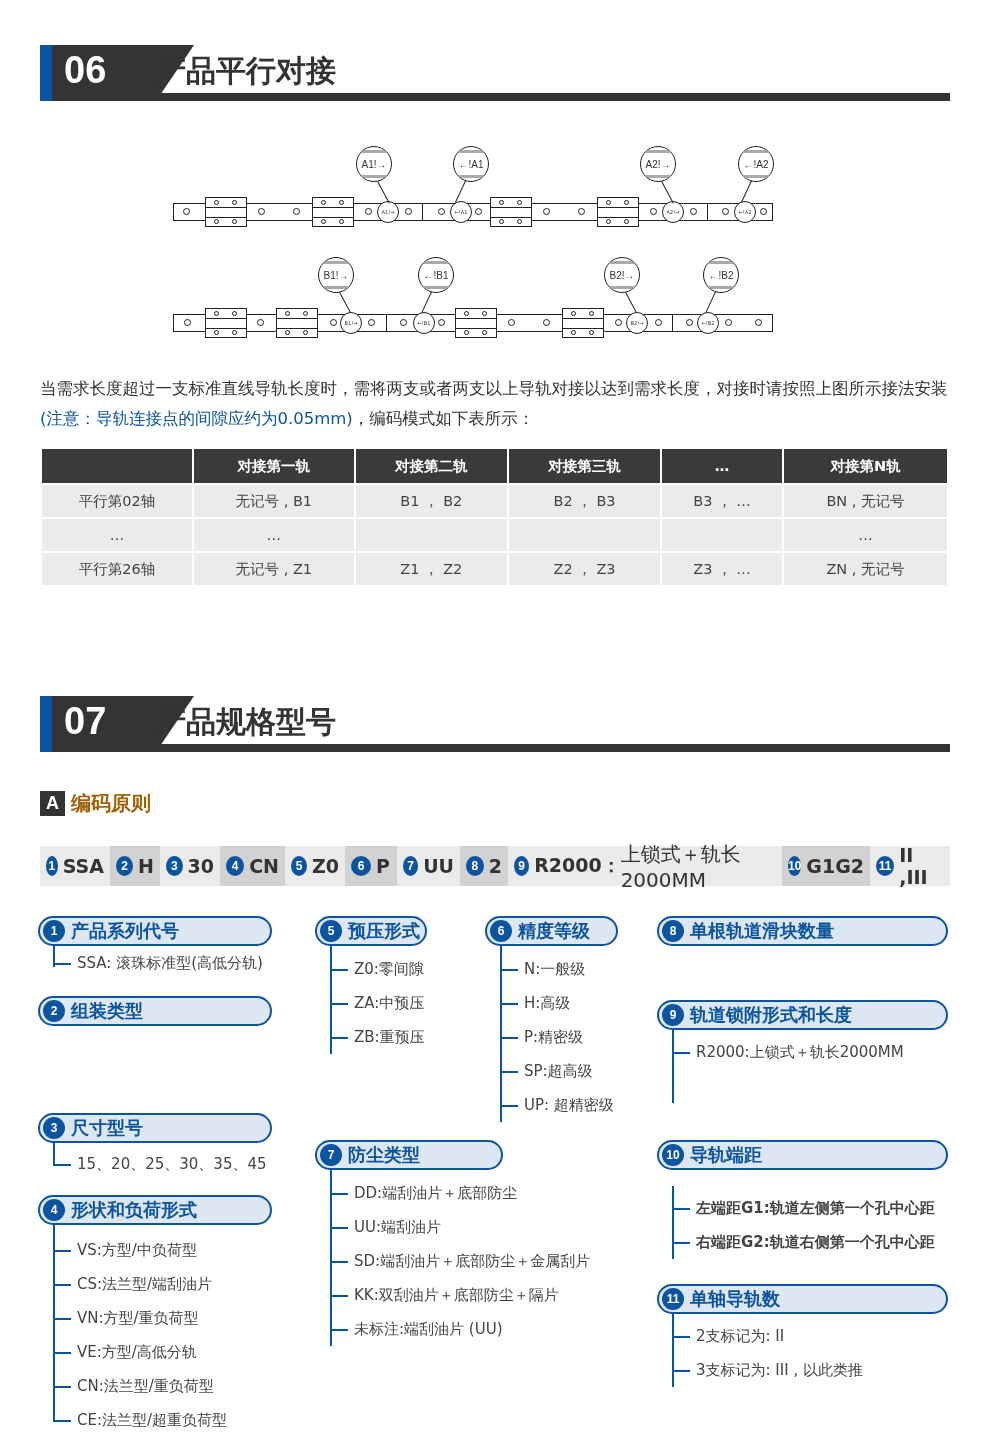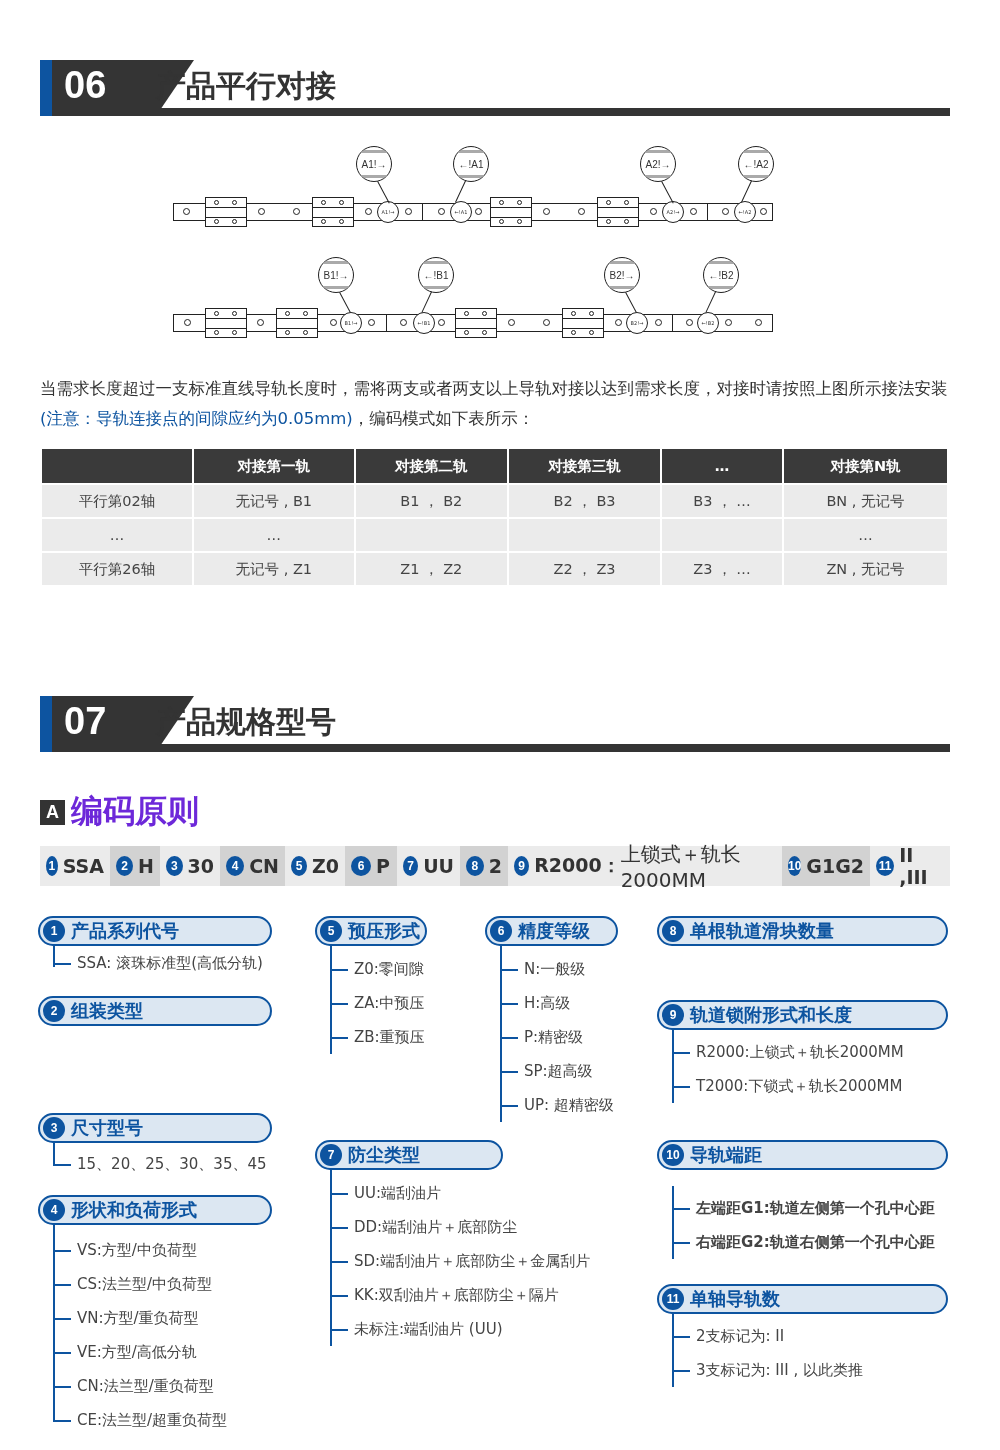--- a/index.html
+++ b/index.html
@@ -31,21 +31,21 @@
   .para .blue { color: #0d54a0; }
 
   
   table.joint-table { position: absolute; left: 40px; top: 447px; width: 909px; border-collapse: separate; border-spacing: 2px; font-size: 14.5px; }
   .joint-table th { background: #3a3a3a; color: #fff; height: 34px; font-weight: bold; text-align: center; }
   .joint-table td { background: #ebebeb; height: 32px; text-align: center; color: #444; }
 
   
   .a-head { position: absolute; left: 40px; top: 790px; display: flex; align-items: center; }
   .a-head .box { width: 25px; height: 25px; background: #333; color: #fff; font-weight: bold; font-size: 18px; display: flex; align-items: center; justify-content: center; font-family: "Liberation Sans", sans-serif; }
-  .a-head .txt { font-size: 32px; font-weight: bold; color: #6d28d9; margin-left: 6px; }
+  .a-head .txt { font-size: 20px; font-weight: bold; color: #a16207; margin-left: 6px; }
 
   
   .code-strip { position: absolute; left: 40px; top: 846px; height: 40px; display: flex; }
   .code-seg { height: 40px; display: flex; align-items: center; padding: 0 6px; font-size: 19px; font-weight: bold; color: #333; }
   .code-seg.l { background: #ebebeb; }
   .code-seg.d { background: #d2d2d2; }
   .code-seg .circ { width: 20px; height: 20px; border-radius: 50%; background: #0d54a0; color: #fff; font-size: 12px; display: inline-flex; align-items: center; justify-content: center; margin-right: 5px; font-family: "Liberation Sans", sans-serif; }
   .code-seg .sub { font-weight: normal; font-size: 20px; }
 
   
@@ -54,21 +54,21 @@
   .pill .circ { width: 22px; height: 22px; border-radius: 50%; background: #0d54a0; color: #fff; font-size: 12px; font-weight: bold; display: inline-flex; align-items: center; justify-content: center; font-family: "Liberation Sans", sans-serif; }
   .pill .ptitle { font-size: 18px; font-weight: bold; color: #0d54a0; margin-left: 6px; }
   .items { position: relative; margin-left: 15px; border-left: 2px solid #0d54a0; }
   .item { position: relative; height: 34px; line-height: 34px; font-size: 15px; color: #444; padding-left: 24px; }
   .item::before { content: ""; position: absolute; left: 0; top: 17px; width: 18px; height: 2px; background: #0d54a0; }
   .items .item:last-child { }
 </style>
 </head>
 <body>
 
-<div class="sec-head" style="top:60px;">
+<div class="sec-head" style="top:45px;">
   <div class="blue"></div>
   <div class="dark"></div>
   <div class="slant"></div>
   <div class="bar"></div>
   <div class="num">06</div>
   <div class="title" style="left:116px;">产品平行对接</div>
 </div>
 
 <div>
   <div class="rail" style="left:173px; top:203px; width:600px;"></div>
@@ -315,21 +315,21 @@
 </div>
 
 <div class="grp" style="left:38px; top:1195px; width:234px;">
   <div class="pill">
       <span class="circ">4</span>
       <span class="ptitle">形状和负荷形式</span>
     </div>
   <div class="items" style="border-left:none; margin-top:8px;">
     <div class="abs" style="left:0; top:-8px; width:2px; height:195px; background:#0d54a0;"></div>
     <div class="item">VS:方型/中负荷型</div>
-    <div class="item">CS:法兰型/中负荷型</div>
+    <div class="item">CS:法兰型/端刮油片</div>
     <div class="item">VN:方型/重负荷型</div>
     <div class="item">VE:方型/高低分轨</div>
     <div class="item">CN:法兰型/重负荷型</div>
     <div class="item">CE:法兰型/超重负荷型</div>
   </div>
 </div>
 
 <div class="grp" style="left:315px; top:916px; width:112px;">
   <div class="pill">
       <span class="circ">5</span>
@@ -358,22 +358,22 @@
   </div>
 </div>
 
 <div class="grp" style="left:315px; top:1140px; width:188px;">
   <div class="pill">
       <span class="circ">7</span>
       <span class="ptitle">防尘类型</span>
     </div>
   <div class="items" style="border-left:none; margin-top:6px; white-space:nowrap;">
     <div class="abs" style="left:0; top:-6px; width:2px; height:176px; background:#0d54a0;"></div>
+    <div class="item">DD:端刮油片＋底部防尘</div>
     <div class="item">UU:端刮油片</div>
-    <div class="item">DD:端刮油片＋底部防尘</div>
     <div class="item">SD:端刮油片＋底部防尘＋金属刮片</div>
     <div class="item">KK:双刮油片＋底部防尘＋隔片</div>
     <div class="item">未标注:端刮油片 (UU)</div>
   </div>
 </div>
 
 <div class="grp" style="left:657px; top:916px; width:291px;">
   <div class="pill">
       <span class="circ">8</span>
       <span class="ptitle">单根轨道滑块数量</span>
@@ -381,21 +381,20 @@
 </div>
 
 <div class="grp" style="left:657px; top:1000px; width:291px;">
   <div class="pill">
       <span class="circ">9</span>
       <span class="ptitle">轨道锁附形式和长度</span>
     </div>
   <div class="items" style="border-left:none; margin-top:5px; white-space:nowrap;">
     <div class="abs" style="left:0; top:-5px; width:2px; height:73px; background:#0d54a0;"></div>
     <div class="item">R2000:上锁式＋轨长2000MM</div>
-    <div class="item">T2000:下锁式＋轨长2000MM</div>
   </div>
 </div>
 
 <div class="grp" style="left:657px; top:1140px; width:291px;">
   <div class="pill">
       <span class="circ">10</span>
       <span class="ptitle">导轨端距</span>
     </div>
   <div class="items" style="border-left:none; margin-top:21px; white-space:nowrap;font-weight:bold;">
     <div class="abs" style="left:0; top:-5px; width:2px; height:73px; background:#0d54a0;"></div>

